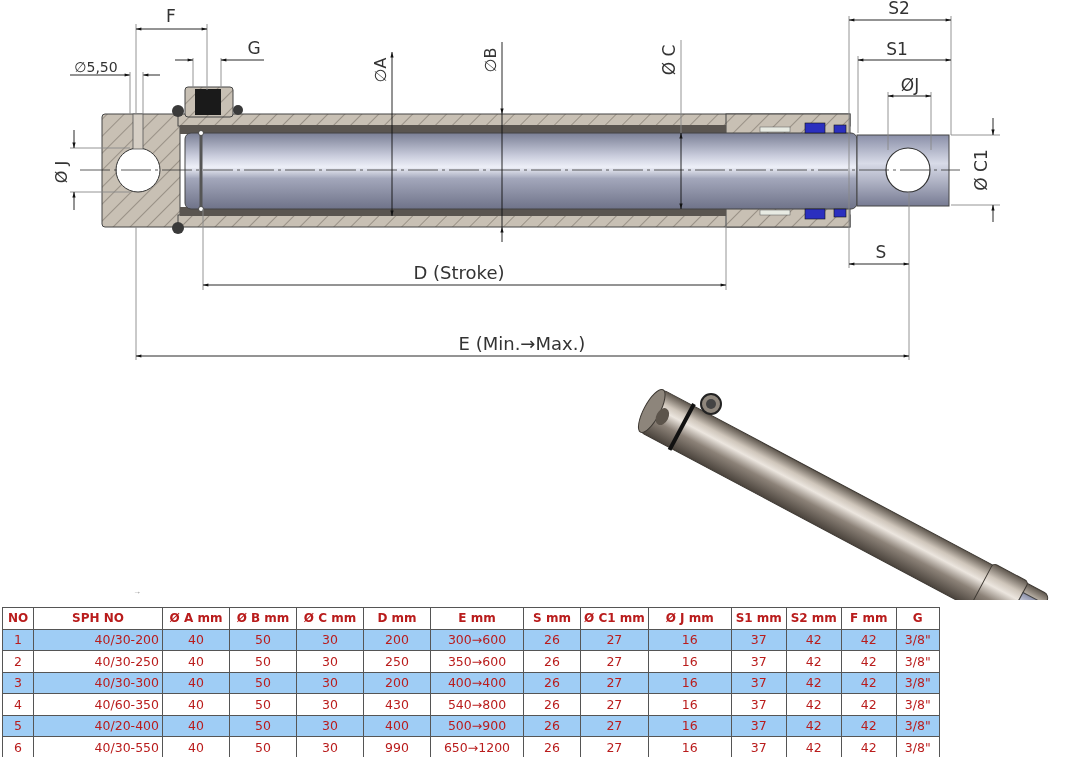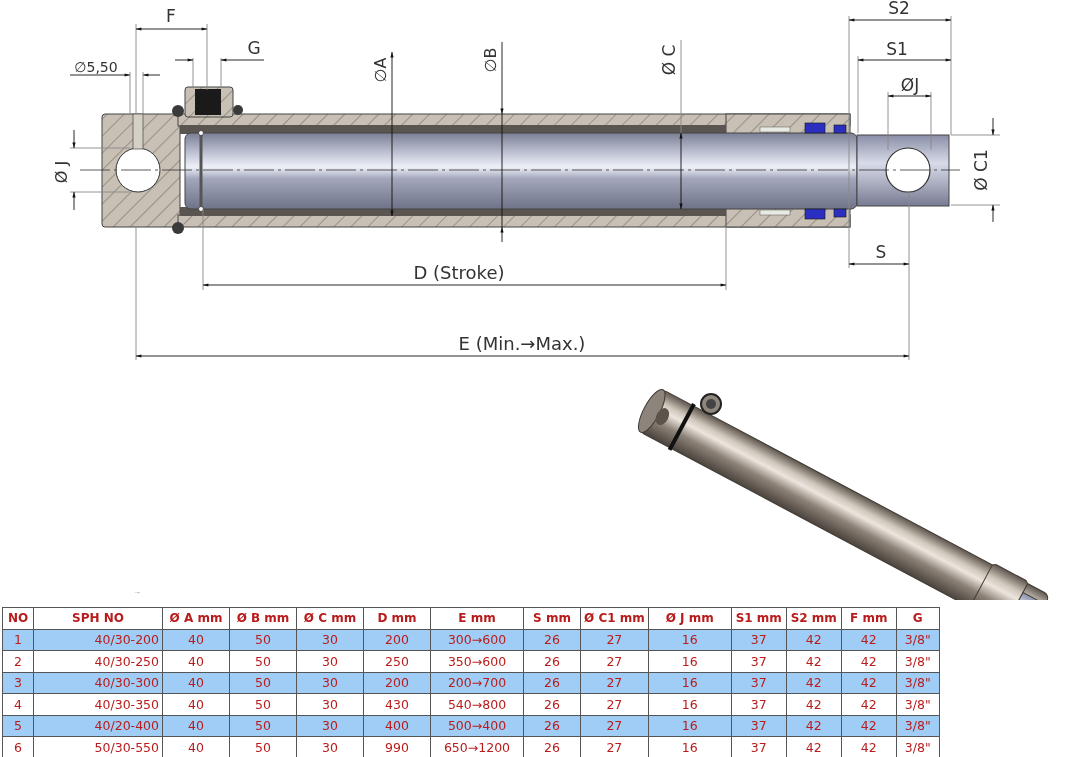--- a/index.html
+++ b/index.html
@@ -229,64 +229,64 @@
       <td>42</td>
       <td>3/8"</td>
     </tr>
     <tr class="hl">
       <td>3</td>
       <td class="left">40/30-300</td>
       <td>40</td>
       <td>50</td>
       <td>30</td>
       <td>200</td>
-      <td>200→700</td>
+      <td>400→400</td>
       <td>26</td>
       <td>27</td>
       <td>16</td>
       <td>37</td>
       <td>42</td>
       <td>42</td>
       <td>3/8"</td>
     </tr>
     <tr>
       <td>4</td>
-      <td class="left">40/30-350</td>
+      <td class="left">40/60-350</td>
       <td>40</td>
       <td>50</td>
       <td>30</td>
       <td>430</td>
       <td>540→800</td>
       <td>26</td>
       <td>27</td>
       <td>16</td>
       <td>37</td>
       <td>42</td>
       <td>42</td>
       <td>3/8"</td>
     </tr>
     <tr class="hl">
       <td>5</td>
       <td class="left">40/20-400</td>
       <td>40</td>
       <td>50</td>
       <td>30</td>
       <td>400</td>
-      <td>500→400</td>
+      <td>500→900</td>
       <td>26</td>
       <td>27</td>
       <td>16</td>
       <td>37</td>
       <td>42</td>
       <td>42</td>
       <td>3/8"</td>
     </tr>
     <tr>
       <td>6</td>
-      <td class="left">50/30-550</td>
+      <td class="left">40/30-550</td>
       <td>40</td>
       <td>50</td>
       <td>30</td>
       <td>990</td>
       <td>650→1200</td>
       <td>26</td>
       <td>27</td>
       <td>16</td>
       <td>37</td>
       <td>42</td>

